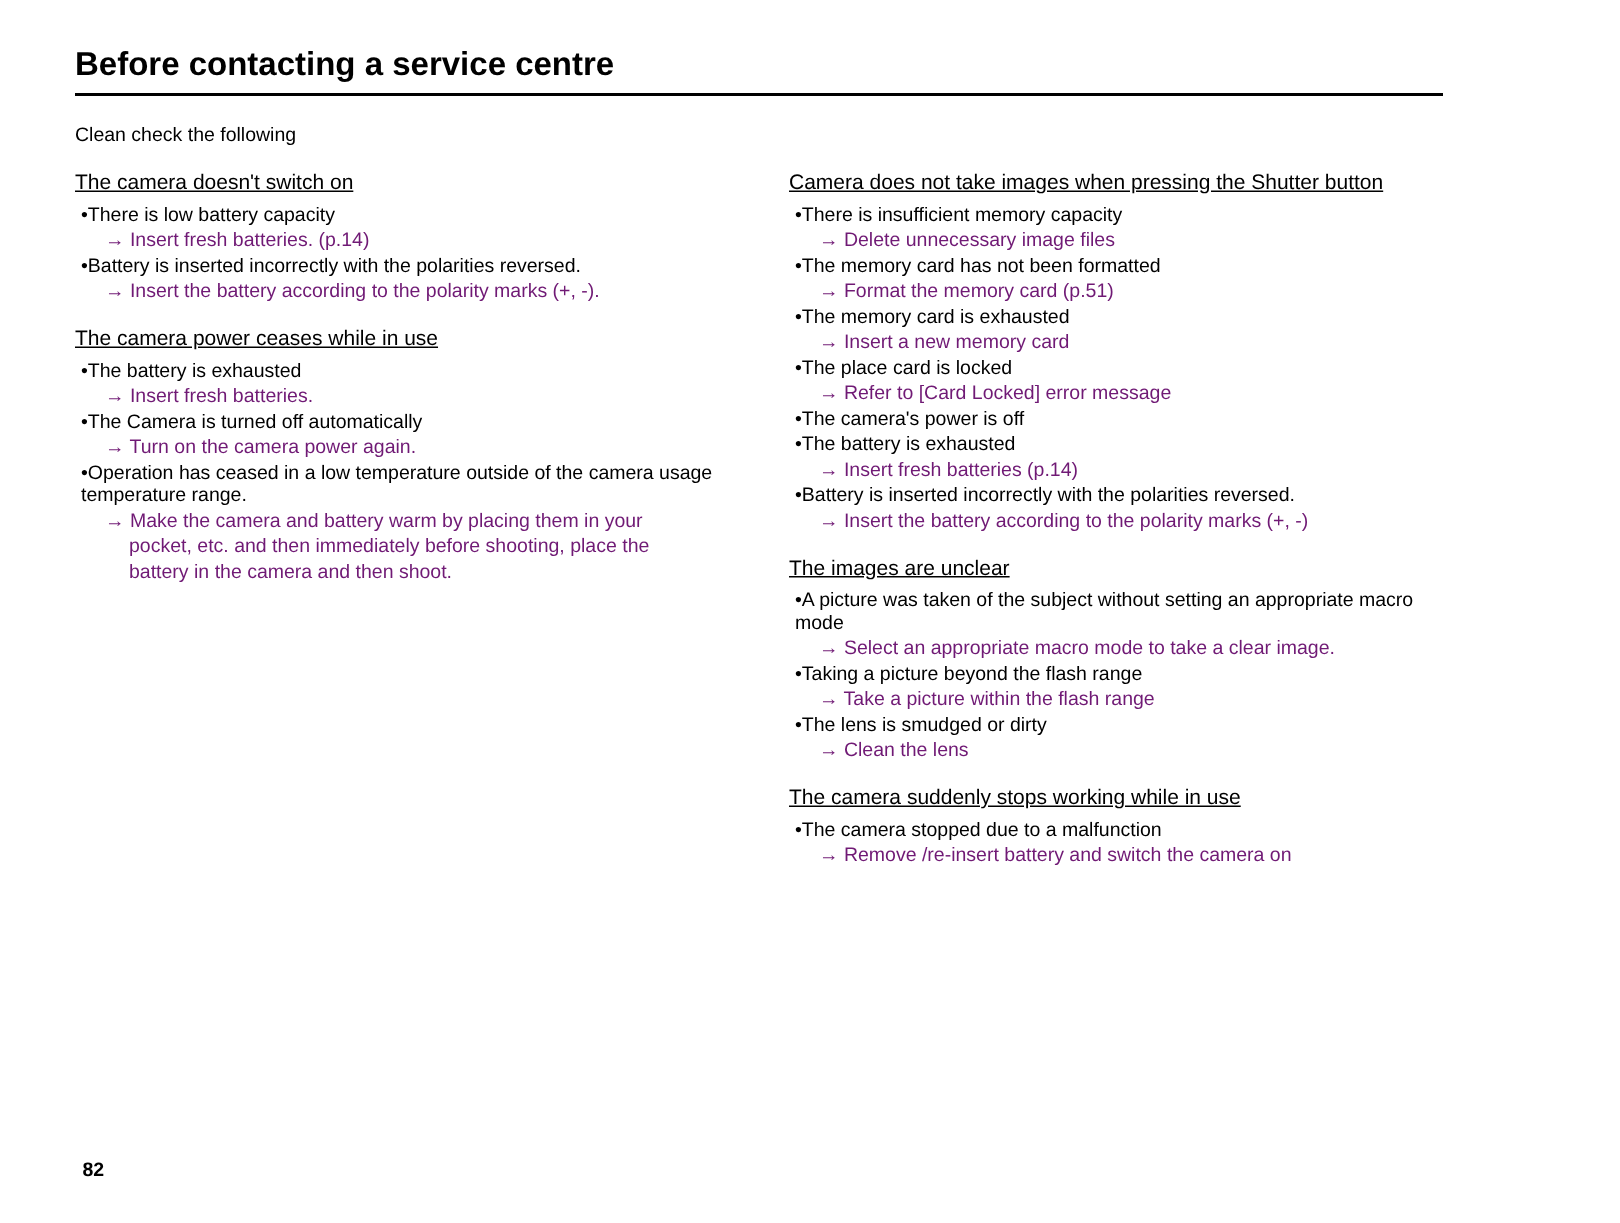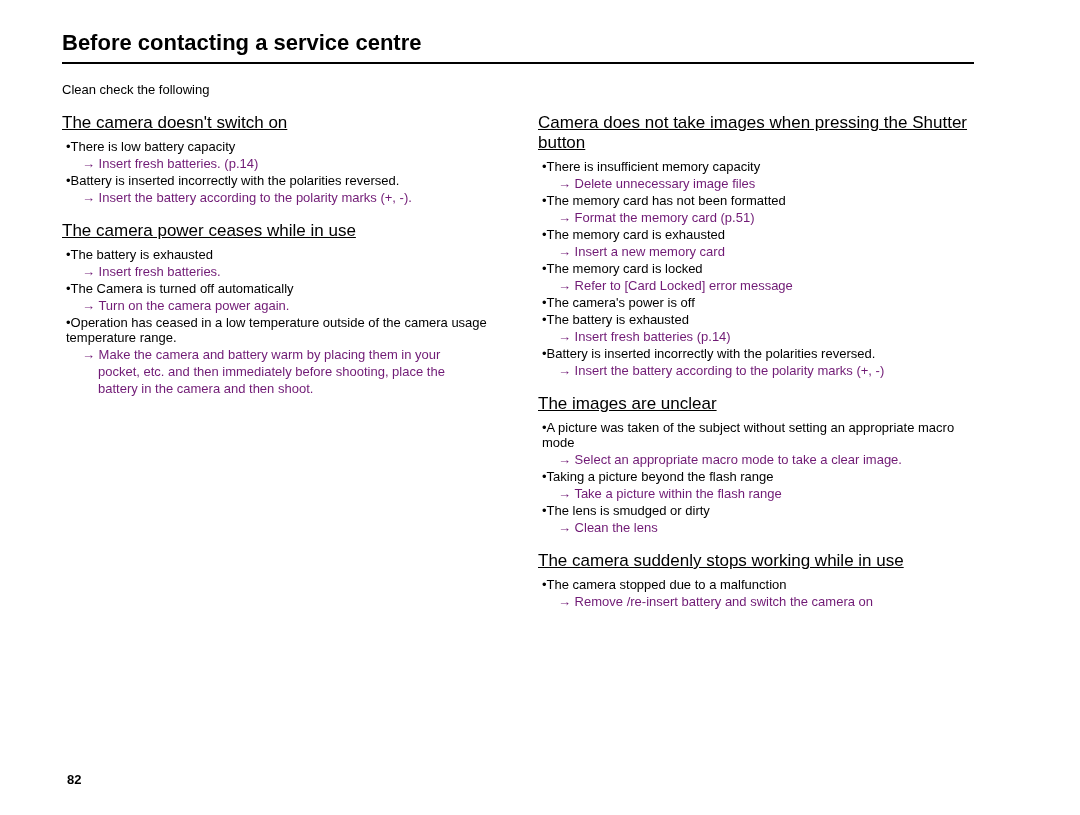--- a/index.html
+++ b/index.html
@@ -16,21 +16,20 @@
       font-size: 13px;
       color: #000000;
       overflow: hidden;
     }
 
     .page {
       width: 1012px;
       height: 815px;
       padding: 30px 50px 30px 50px;
       position: relative;
-      margin-left: 12px;
     }
 
     .title-section {
       border-bottom: 2px solid #000;
       padding-bottom: 6px;
       margin-bottom: 18px;
     }
 
     .page-title {
       font-size: 22px;
@@ -57,21 +56,21 @@
       margin-bottom: 16px;
       font-size: 13px;
     }
 
     .section {
       margin-bottom: 16px;
     }
 
     .section-heading {
       text-decoration: underline;
-      font-size: 17px;
+      font-size: 14px;
       margin-bottom: 6px;
       display: inline-block;
     }
 
     .bullet-item {
       display: flex;
       align-items: flex-start;
       margin-bottom: 2px;
       padding-left: 4px;
     }
@@ -167,21 +166,21 @@
         <div class="arrow-line">
           <span>→ Format the memory card (p.51)</span>
         </div>
         <div class="bullet-item">
           <span>•The memory card is exhausted</span>
         </div>
         <div class="arrow-line">
           <span>→ Insert a new memory card</span>
         </div>
         <div class="bullet-item">
-          <span>•The memory card is locked</span>
+          <span>•The place card is locked</span>
         </div>
         <div class="arrow-line">
           <span>→ Refer to [Card Locked] error message</span>
         </div>
         <div class="bullet-item">
           <span>•The camera's power is off</span>
         </div>
         <div class="bullet-item">
           <span>•The battery is exhausted</span>
         </div>

